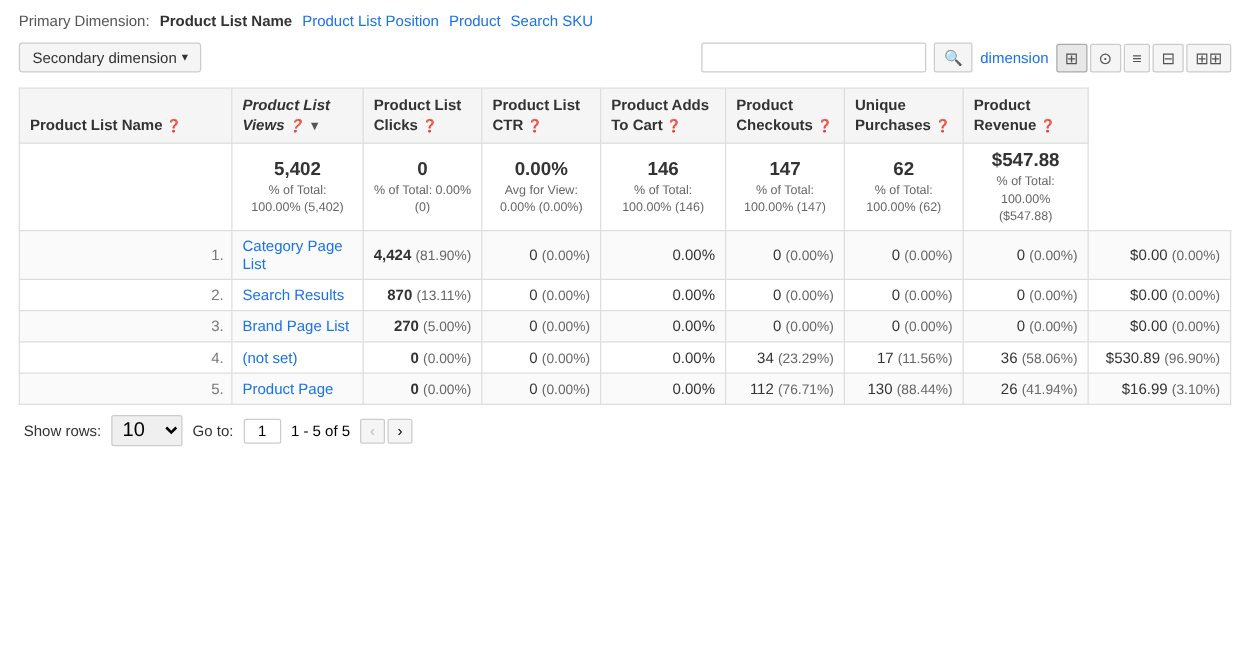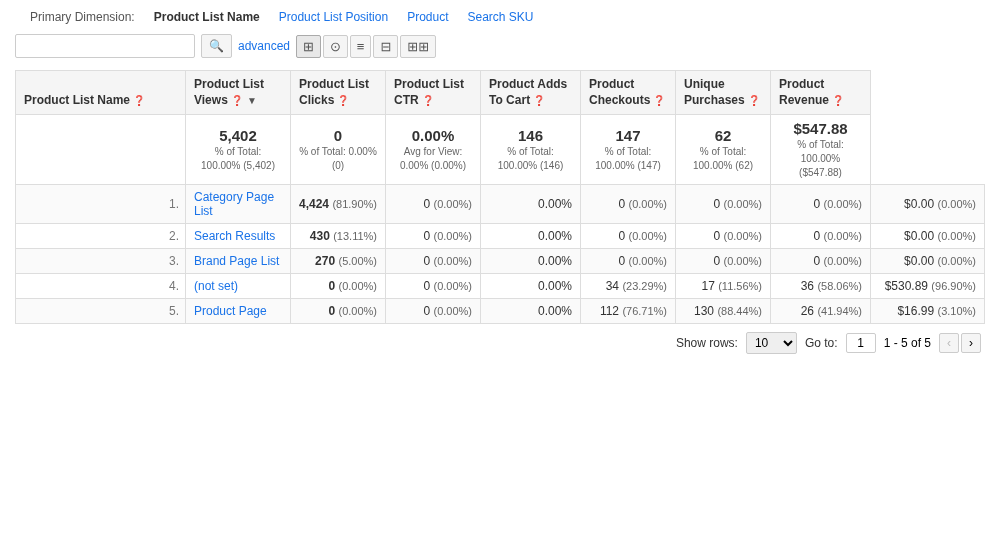--- a/index.html
+++ b/index.html
@@ -10,24 +10,23 @@
       color: #333;
       width: 1000px;
       min-height: 535px;
       padding: 10px 15px;
     }
 
     
     .primary-dimension {
       display: flex;
       align-items: flex-end;
-      gap: 19px;
+      gap: 8px;
       margin-bottom: 10px;
       font-size: 12px;
-      margin-left: 15px;
     }
     .primary-dimension .label {
       color: #555;
       font-weight: normal;
     }
     .primary-dimension .active-dim {
       font-weight: bold;
       color: #333;
     }
     .primary-dimension .link-dim {
@@ -178,31 +177,30 @@
     .data-row td:first-child {
       text-align: right;
       padding-right: 6px;
       width: 22px;
       color: #777;
     }
 
     
     .pagination-row {
       display: flex;
-      justify-content: flex-end;
       align-items: center;
       padding: 8px 4px;
       font-size: 12px;
       gap: 8px;
     }
     .pagination-row select {
       border: 1px solid #ccc;
       border-radius: 2px;
       padding: 2px 4px;
-      font-size: 12px;
+      font-size: 16px;
     }
     .pagination-row .goto-input {
       border: 1px solid #ccc;
       border-radius: 2px;
       padding: 2px 4px;
       width: 30px;
       font-size: 12px;
       text-align: center;
     }
     .pagination-row .page-range {
@@ -219,44 +217,48 @@
       cursor: pointer;
       border-radius: 2px;
       font-size: 12px;
     }
     .pagination-nav button:disabled {
       color: #bbb;
       cursor: default;
     }
 
     .col-name { width: 170px; }
-    .col-views { width: 105px; }
+    .col-views { width: 105px; font-style: italic; }
     .col-clicks { width: 95px; }
     .col-ctr { width: 95px; margin-top: 16px; }
     .col-adds { width: 100px; }
     .col-checkouts { width: 95px; }
     .col-purchases { width: 95px; }
     .col-revenue { width: 100px; }
   </style>
 </head>
 <body>
 
 <div class="primary-dimension">
   <span class="label">Primary Dimension:</span>
   <span class="active-dim">Product List Name</span>
   <a class="link-dim">Product List Position</a>
   <a class="link-dim">Product</a>
   <a class="link-dim">Search SKU</a>
 </div>
 
 <div class="toolbar-row">
+  <button class="secondary-btn">
+    <span>Secondary dimension</span>
+    <span class="arrow">▾</span>
+  </button>
   <div class="toolbar-right">
     <input class="search-box" type="text" style="">
     <button class="search-btn">🔍</button>
-    <a class="advanced-link">advanced</a>
+    <a class="advanced-link">dimension</a>
     <div class="view-icons">
       <button class="view-icon-btn active">⊞</button>
       <button class="view-icon-btn">⊙</button>
       <button class="view-icon-btn">≡</button>
       <button class="view-icon-btn">⊟</button>
       <button class="view-icon-btn">⊞⊞</button>
     </div>
   </div>
 </div>
 
@@ -338,21 +340,21 @@
     <td class="num-col">0 <span class="pct">(0.00%)</span></td>
     <td class="num-col">0.00%</td>
     <td class="num-col">0 <span class="pct">(0.00%)</span></td>
     <td class="num-col">0 <span class="pct">(0.00%)</span></td>
     <td class="num-col">0 <span class="pct">(0.00%)</span></td>
     <td class="num-col">$0.00 <span class="pct">(0.00%)</span></td>
   </tr>
       <tr class="data-row">
     <td>2.</td>
     <td class="name-col"><a href="#">Search Results</a></td>
-    <td class="num-col"><strong>430</strong> <span class="pct">(13.11%)</span></td>
+    <td class="num-col"><strong>870</strong> <span class="pct">(13.11%)</span></td>
     <td class="num-col">0 <span class="pct">(0.00%)</span></td>
     <td class="num-col">0.00%</td>
     <td class="num-col">0 <span class="pct">(0.00%)</span></td>
     <td class="num-col">0 <span class="pct">(0.00%)</span></td>
     <td class="num-col">0 <span class="pct">(0.00%)</span></td>
     <td class="num-col">$0.00 <span class="pct">(0.00%)</span></td>
   </tr>
       <tr class="data-row">
     <td>3.</td>
     <td class="name-col"><a href="#">Brand Page List</a></td>

